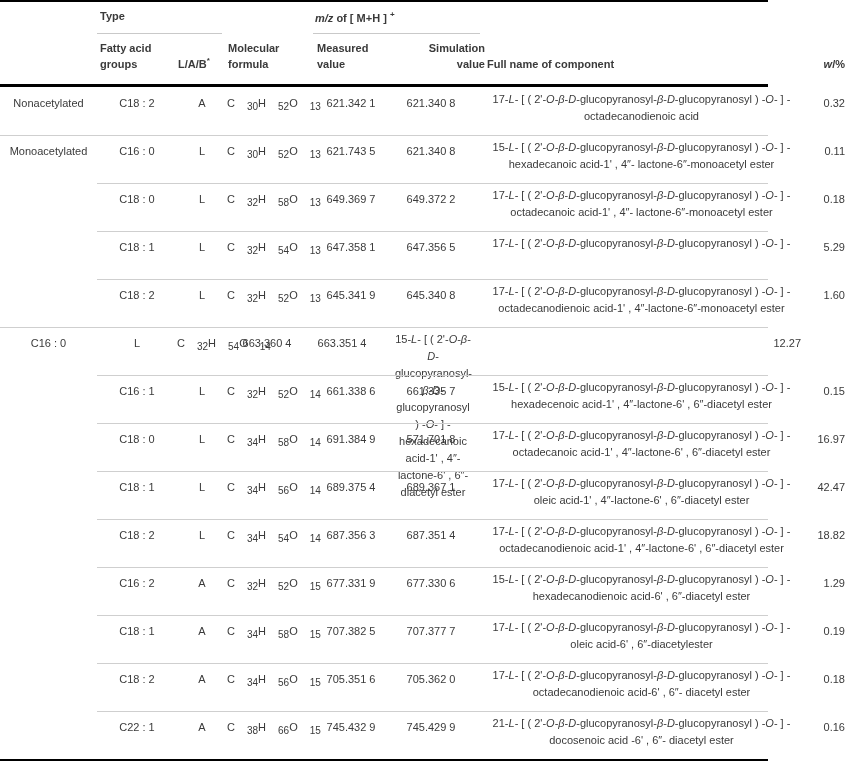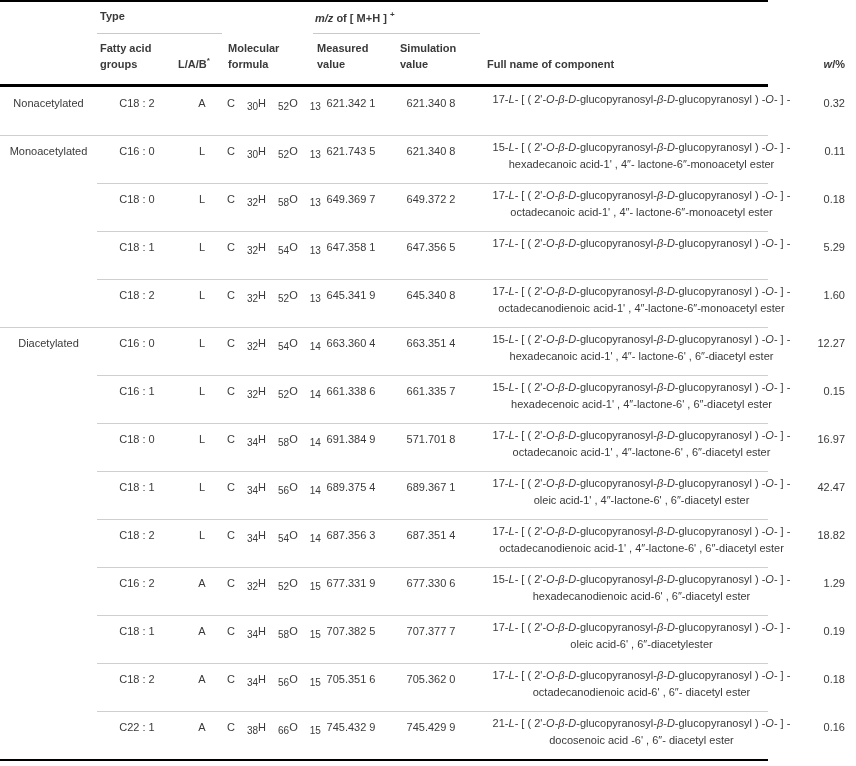--- a/index.html
+++ b/index.html
@@ -16,21 +16,21 @@
   .hrowA .gspan{align-self:start;padding-top:8px;height:23px;
                 border-bottom:1px solid #c9c9c9;font-weight:bold;font-size:11px;}
   .type-span{grid-column:2/4;margin-right:5px;padding-left:3px;}
   .mz-span{grid-column:5/7;margin-left:6px;margin-right:5px;padding-left:2px;}
   .hrowB{height:44px;align-items:end;}
   .hrowB .hcell{font-weight:bold;font-size:11px;line-height:16px;padding-bottom:20px;}
   .h-fatty{padding-left:3px;}
   .h-lab{padding-left:1px;}
   .h-formula{padding-left:1px;}
   .h-meas{padding-left:10px;}
-  .h-sim{padding-left:5px;}
+  .h-sim{padding-left:5px;text-align:right;}
   .h-name{padding-left:2px;}
   .h-w{text-align:right;padding-right:11px;}
   sup{font-size:8px;}
   sub{font-size:10px;padding-left:12px;}
 
   
   .row{position:relative;height:48px;font-size:11px;}
   .sep{position:absolute;top:0;right:0;height:1px;background:#cfcfcf;}
   .sep-full{left:0;}
   .sep-partial{left:97px;}
@@ -90,20 +90,21 @@
       <div class="grid row">
 
     <div class="cell c-type">Nonacetylated</div>
     <div class="cell c-fatty">C18 : 2</div>
     <div class="cell c-lab">A</div>
     <div class="cell c-formula">C<sub>30</sub>H<sub>52</sub>O<sub>13</sub></div>
     <div class="cell c-meas">621.342 1</div>
     <div class="cell c-sim">621.340 8</div>
     <div class="cell c-name">
       <div class="nl">17-<i>L</i>- [ ( 2'-<i>O</i>-<i>β</i>-<i>D</i>-glucopyranosyl-<i>β</i>-<i>D</i>-glucopyranosyl ) -<i>O</i>- ] -</div>
+      <div class="nl">octadecanodienoic acid</div>
     </div>
     <div class="cell c-w">0.32</div>
   </div>
       <div class="grid row">
     <div class="sep sep-full"></div>
     <div class="cell c-type">Monoacetylated</div>
     <div class="cell c-fatty">C16 : 0</div>
     <div class="cell c-lab">L</div>
     <div class="cell c-formula">C<sub>30</sub>H<sub>52</sub>O<sub>13</sub></div>
     <div class="cell c-meas">621.743 5</div>
@@ -150,21 +151,20 @@
     <div class="cell c-meas">645.341 9</div>
     <div class="cell c-sim">645.340 8</div>
     <div class="cell c-name">
       <div class="nl">17-<i>L</i>- [ ( 2'-<i>O</i>-<i>β</i>-<i>D</i>-glucopyranosyl-<i>β</i>-<i>D</i>-glucopyranosyl ) -<i>O</i>- ] -</div>
       <div class="nl">octadecanodienoic acid-1' , 4″-lactone-6″-monoacetyl ester</div>
     </div>
     <div class="cell c-w">1.60</div>
   </div>
       <div class="grid row">
     <div class="sep sep-full"></div>
-    <div class="cell c-type">Diacetylated</div>
     <div class="cell c-fatty">C16 : 0</div>
     <div class="cell c-lab">L</div>
     <div class="cell c-formula">C<sub>32</sub>H<sub>54</sub>O<sub>14</sub></div>
     <div class="cell c-meas">663.360 4</div>
     <div class="cell c-sim">663.351 4</div>
     <div class="cell c-name">
       <div class="nl">15-<i>L</i>- [ ( 2'-<i>O</i>-<i>β</i>-<i>D</i>-glucopyranosyl-<i>β</i>-<i>D</i>-glucopyranosyl ) -<i>O</i>- ] -</div>
       <div class="nl">hexadecanoic acid-1' , 4″- lactone-6' , 6″-diacetyl ester</div>
     </div>
     <div class="cell c-w">12.27</div>

